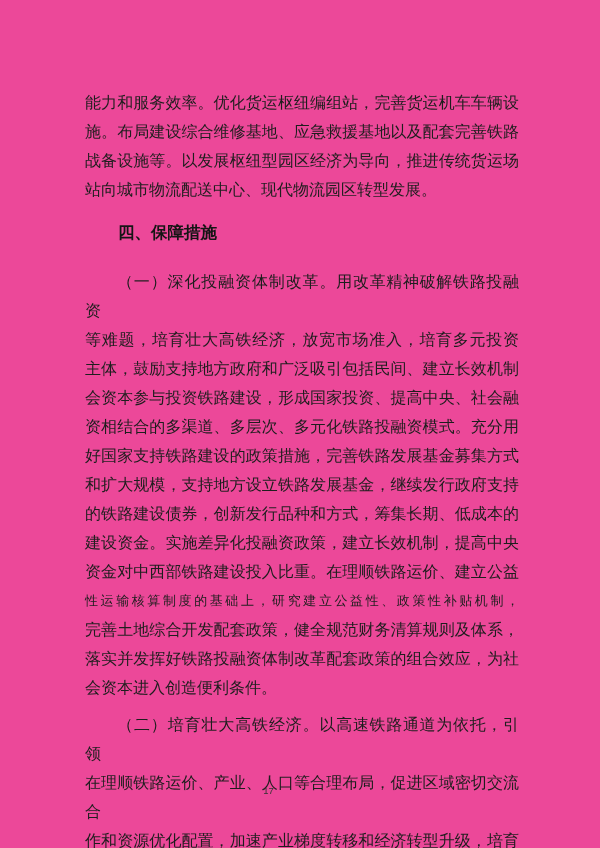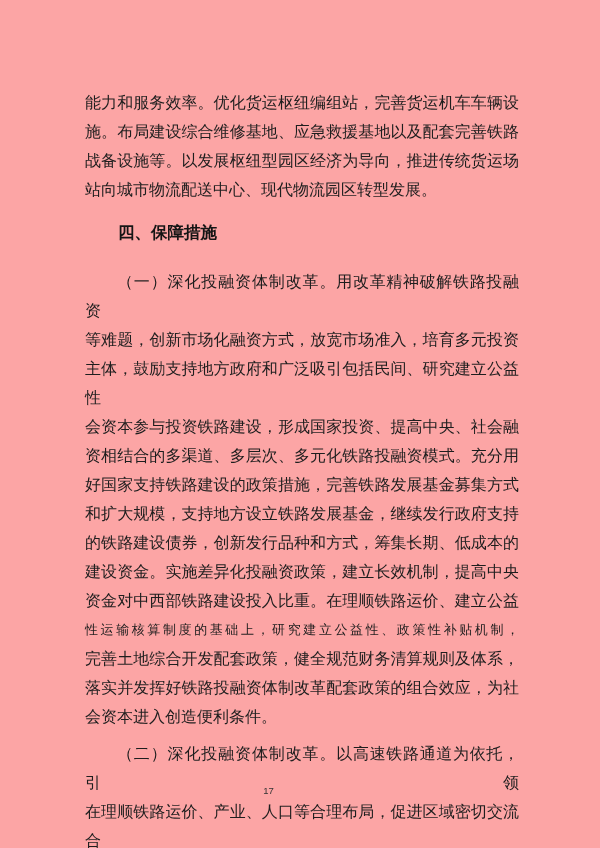--- a/index.html
+++ b/index.html
@@ -4,21 +4,21 @@
 <style>
   html, body {
     margin: 0;
     padding: 0;
     background: #ffffff;
   }
   .page {
     position: relative;
     width: 600px;
     height: 848px;
-    background: #fca5a5;
+    background: #ec4899;
     overflow: hidden;
   }
   .doc-body {
     position: absolute;
     left: 85px;
     top: 88px;
     width: 434px;
     color: #1e1e1e;
     font-family: "Liberation Serif", "DejaVu Serif", serif;
     font-size: 16px;
@@ -75,37 +75,37 @@
       <div class="line">能力和服务效率。优化货运枢纽编组站，完善货运机车车辆设</div>
       <div class="line">施。布局建设综合维修基地、应急救援基地以及配套完善铁路</div>
       <div class="line">战备设施等。以发展枢纽型园区经济为导向，推进传统货运场</div>
       <div class="line last">站向城市物流配送中心、现代物流园区转型发展。</div>
     </div>
 
     <div class="heading">四、保障措施</div>
 
     <div class="para">
       <div class="line indent"><span class="lead">（一）深化投融资体制改革。</span><span>用改革精神破解铁路投融资</span></div>
-      <div class="line">等难题，创新市场化融资方式，放宽市场准入，培育多元投资</div>
-      <div class="line">主体，鼓励支持地方政府和广泛吸引包括民间、研究建立公益性</div>
+      <div class="line">等难题，培育壮大高铁经济，放宽市场准入，培育多元投资</div>
+      <div class="line">主体，鼓励支持地方政府和广泛吸引包括民间、建立长效机制</div>
       <div class="line">会资本参与投资铁路建设，形成国家投资、提高中央、社会融</div>
       <div class="line">资相结合的多渠道、多层次、多元化铁路投融资模式。充分用</div>
       <div class="line">好国家支持铁路建设的政策措施，完善铁路发展基金募集方式</div>
       <div class="line">和扩大规模，支持地方设立铁路发展基金，继续发行政府支持</div>
       <div class="line">的铁路建设债券，创新发行品种和方式，筹集长期、低成本的</div>
       <div class="line">建设资金。实施差异化投融资政策，建立长效机制，提高中央</div>
       <div class="line">资金对中西部铁路建设投入比重。在理顺铁路运价、建立公益</div>
       <div class="line tight">性运输核算制度的基础上，研究建立公益性、政策性补贴机制，</div>
       <div class="line">完善土地综合开发配套政策，健全规范财务清算规则及体系，</div>
       <div class="line">落实并发挥好铁路投融资体制改革配套政策的组合效应，为社</div>
       <div class="line last">会资本进入创造便利条件。</div>
     </div>
 
     <div class="para para-two">
-      <div class="line indent"><span class="lead">（二）深化投融资体制改革。</span><span>以高速铁路通道为依托，引领</span></div>
+      <div class="line indent"><span class="lead">（二）培育壮大高铁经济。</span><span>以高速铁路通道为依托，引领</span></div>
       <div class="line">在理顺铁路运价、产业、人口等合理布局，促进区域密切交流合</div>
       <div class="line">作和资源优化配置，加速产业梯度转移和经济转型升级，培育</div>
     </div>
 
   </div>
 
   <div class="page-number">17</div>
 </div>
 
 </body></html>

